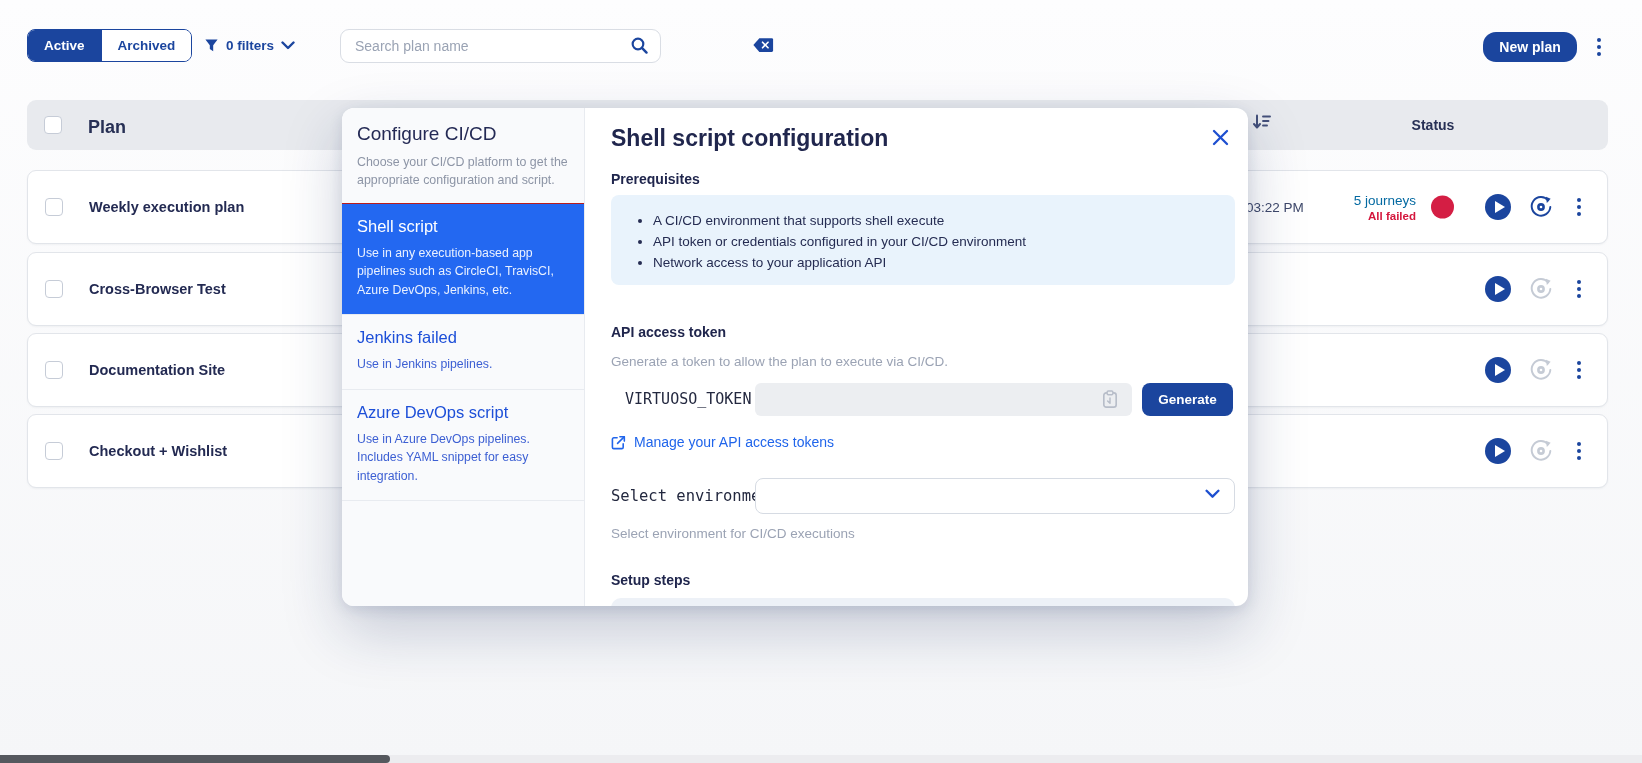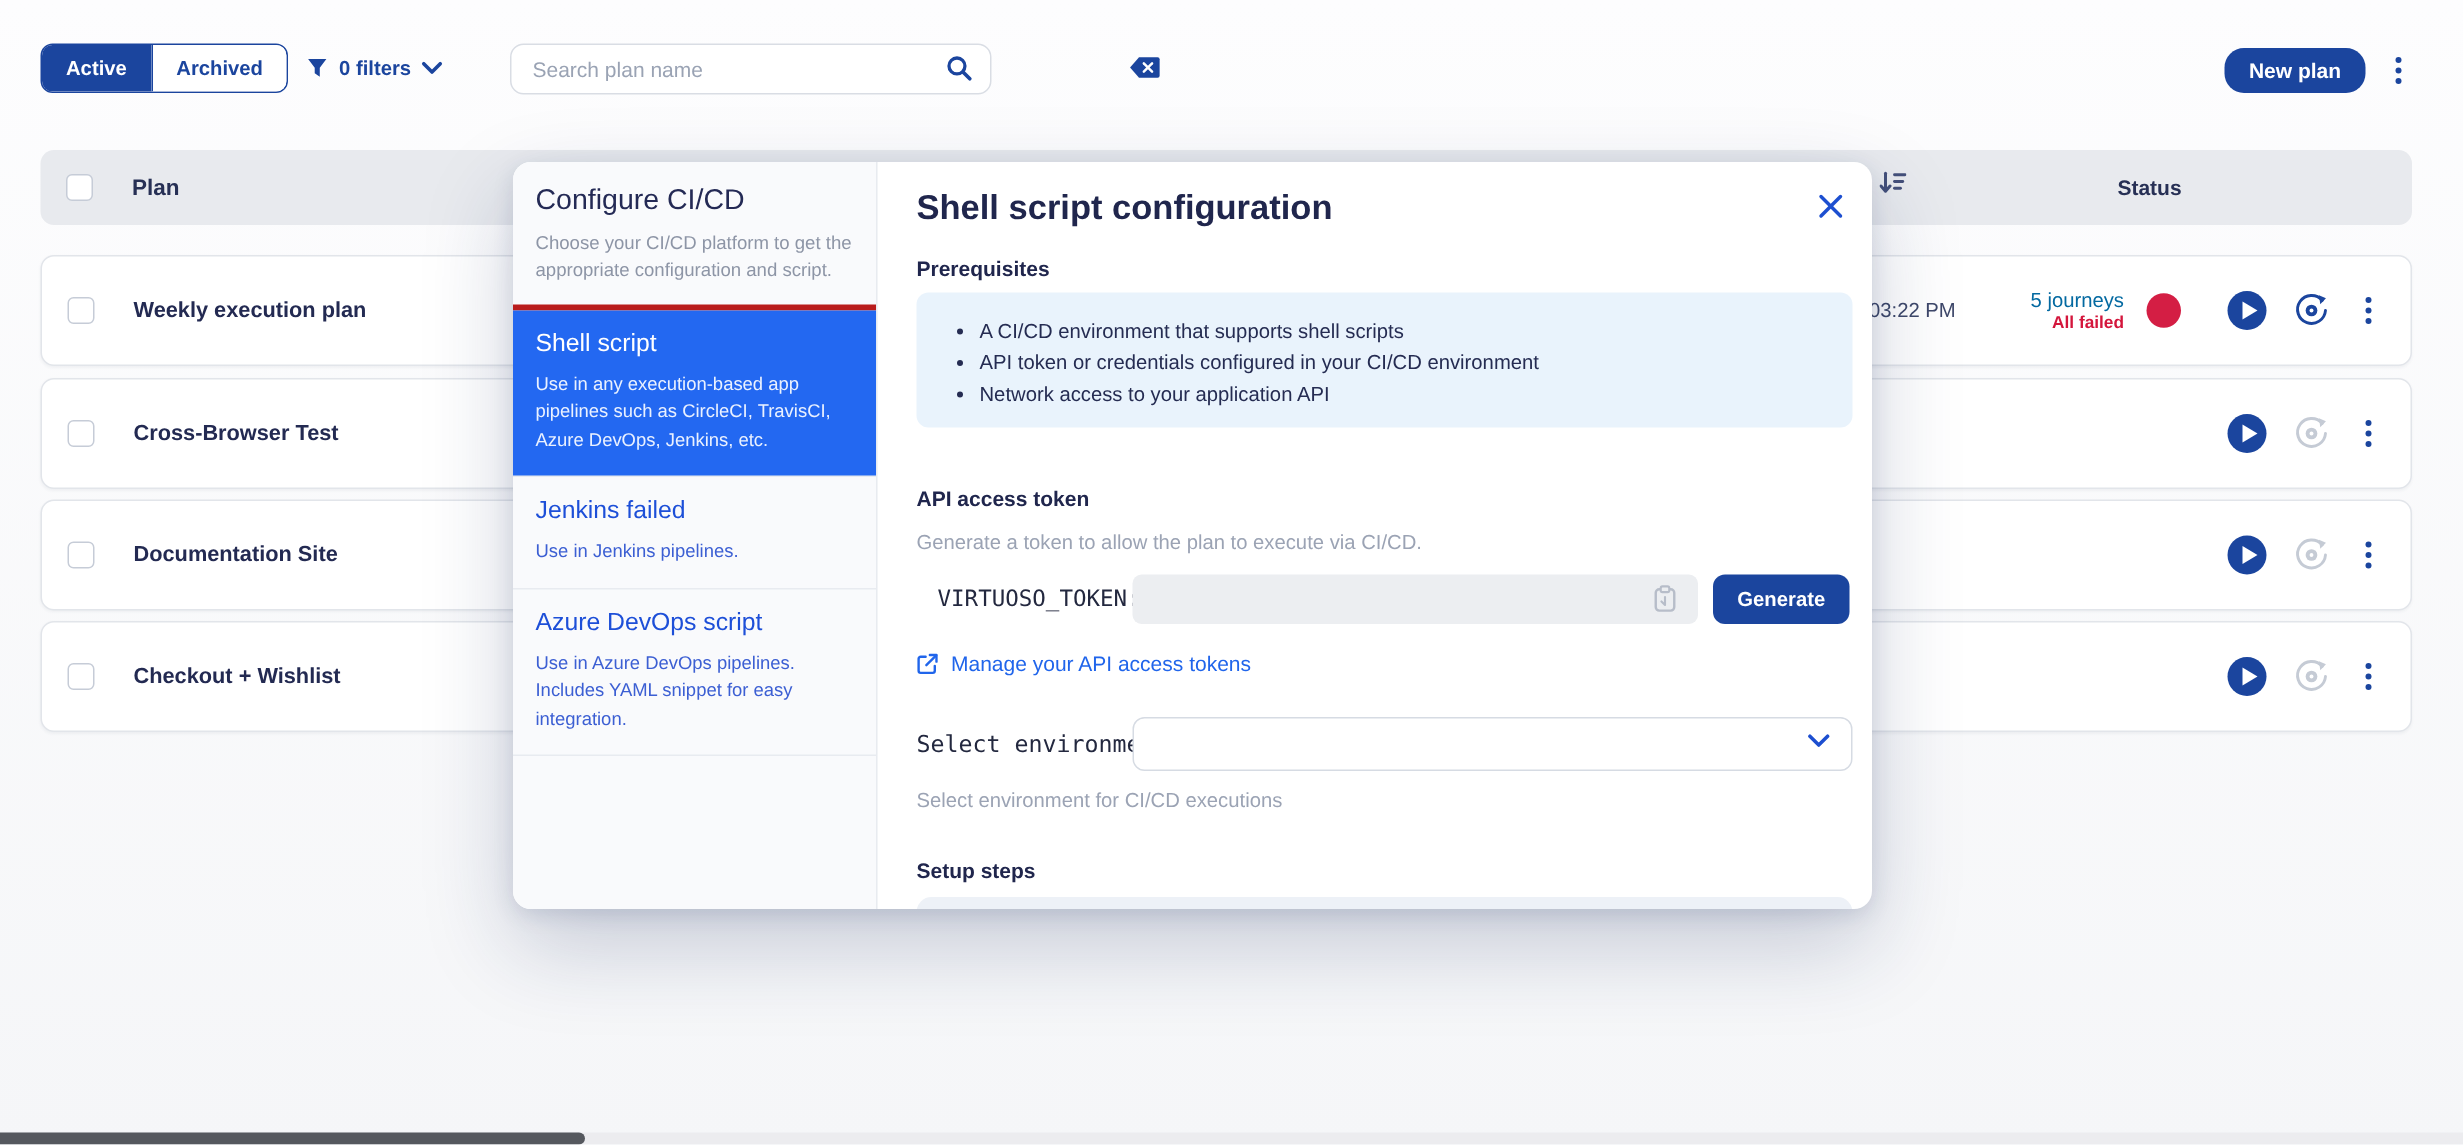--- a/index.html
+++ b/index.html
@@ -31,21 +31,21 @@
   .btn-primary { background:#1b459e; color:#fff; border:none; border-radius:7px; font-weight:700;
     font-size:14px; font-family:"Liberation Sans",sans-serif; cursor:pointer; }
   .new-plan { position:absolute; left:1483px; top:32px; width:94px; height:30px;border-radius:13px; }
 
   .kebab { display:inline-flex; flex-direction:column; gap:3px; align-items:center; cursor:pointer; padding:4px; }
   .kebab i { width:4px; height:4px; border-radius:50%; background:#1b459e; }
   .kebab-top { position:absolute; left:1593px; top:34px; }
 
   
   .thead { position:absolute; left:27px; top:100px; width:1581px; height:50px; background:#e8eaee; border-radius:9px; }
-  .th-plan { position:absolute; left:61px; top:17px; font-size:15px; font-weight:700; color:#273055; }
+  .th-plan { position:absolute; left:61px; top:17px; font-size:18px; font-weight:700; color:#273055; }
   .th-status { position:absolute; left:1326px; top:17px; width:160px; text-align:center; font-size:14px; font-weight:700; color:#273055; }
   .sort-ico { position:absolute; left:1226px; top:14px; }
 
   .checkbox { position:absolute; left:17px; width:18px; height:18px; border:1.5px solid #c6ccd7; border-radius:4px; background:#fff; cursor:pointer; }
   .thead .checkbox, .row .checkbox { top:50%; transform:translateY(-50%); }
 
   .row { position:absolute; left:27px; width:1581px; height:74px; background:#fff; border:1px solid #e2e5ea;
     border-radius:9px; box-shadow:0 1px 2px rgba(40,50,80,.05); }
   .row-name { position:absolute; left:61px; top:50%; transform:translateY(-50%); font-size:14.5px; font-weight:700; color:#232a52; }
   .row-time { position:absolute; left:1218px; top:50%; transform:translateY(-50%); font-size:13.5px; color:#3e486a; }
@@ -61,21 +61,21 @@
   .sync-btn { position:absolute; left:1500px; top:50%; transform:translateY(-50%); width:26px; height:26px; cursor:pointer; }
   .kebab-row { position:absolute; left:1545px; top:50%; transform:translateY(-50%); }
 
   
   .modal { position:absolute; left:342px; top:108px; width:906px; height:498px; background:#fff; border-radius:12px;
     box-shadow:0 24px 60px rgba(25,40,90,.22), 0 4px 14px rgba(25,40,90,.12); overflow:hidden; display:flex; z-index:50; }
   .m-side { width:243px; height:100%; background:#f9fafc; border-right:1px solid #e8ebf0; flex:none; }
   .m-side-head { padding:15px 15px 13px 15px; }
   .m-side-title { font-size:19px; font-weight:500; color:#242a55; }
   .m-side-desc { margin-top:9px; font-size:12.4px; line-height:1.45; color:#8d95a6; }
-  .m-items { border-top:4px solid #b91c1c; }
+  .m-items { border-top:1px solid #b91c1c; }
   .m-item { padding:13px 15px 15px 15px; border-bottom:1px solid #e8ebf0; cursor:pointer; }
   .m-item-title { font-size:16.5px; color:#1d4fd8; }
   .m-item-desc { margin-top:8px; font-size:12.3px; line-height:1.5; color:#3c5fd3; }
   .m-item.sel { background:#2368f1; }
   .m-item.sel .m-item-title { color:#fff; }
   .m-item.sel .m-item-desc { color:#eaf1ff; }
 
   .m-main { position:relative; flex:1; }
   .m-title { position:absolute; left:26px; top:17px; font-size:23px; font-weight:700; color:#20264d; }
   .m-close { position:absolute; left:622px; top:16px; width:26px; height:26px; cursor:pointer; display:flex; align-items:center; justify-content:center; }
@@ -259,21 +259,21 @@
       <div class="m-close">
         <svg width="17" height="17" viewBox="0 0 17 17">
           <line x1="2" y1="2" x2="15" y2="15" stroke="#1d4fd0" stroke-width="2.3" stroke-linecap="round"></line>
           <line x1="15" y1="2" x2="2" y2="15" stroke="#1d4fd0" stroke-width="2.3" stroke-linecap="round"></line>
         </svg>
       </div>
 
       <div class="m-h2" style="top:63px">Prerequisites</div>
       <div class="prereq-box">
         <ul>
-          <li>A CI/CD environment that supports shell scripts</li>
+          <li>A CI/CD environment that supports shell execute</li>
           <li>API token or credentials configured in your CI/CD environment</li>
           <li>Network access to your application API</li>
         </ul>
       </div>
 
       <div class="m-h2" style="top:216px">API access token</div>
       <div class="m-gray" style="top:246px">Generate a token to allow the plan to execute via CI/CD.</div>
 
       <span class="token-label mono">VIRTUOSO_TOKEN:</span>
       <input class="token-input" type="text" readonly="" value="" style="">

